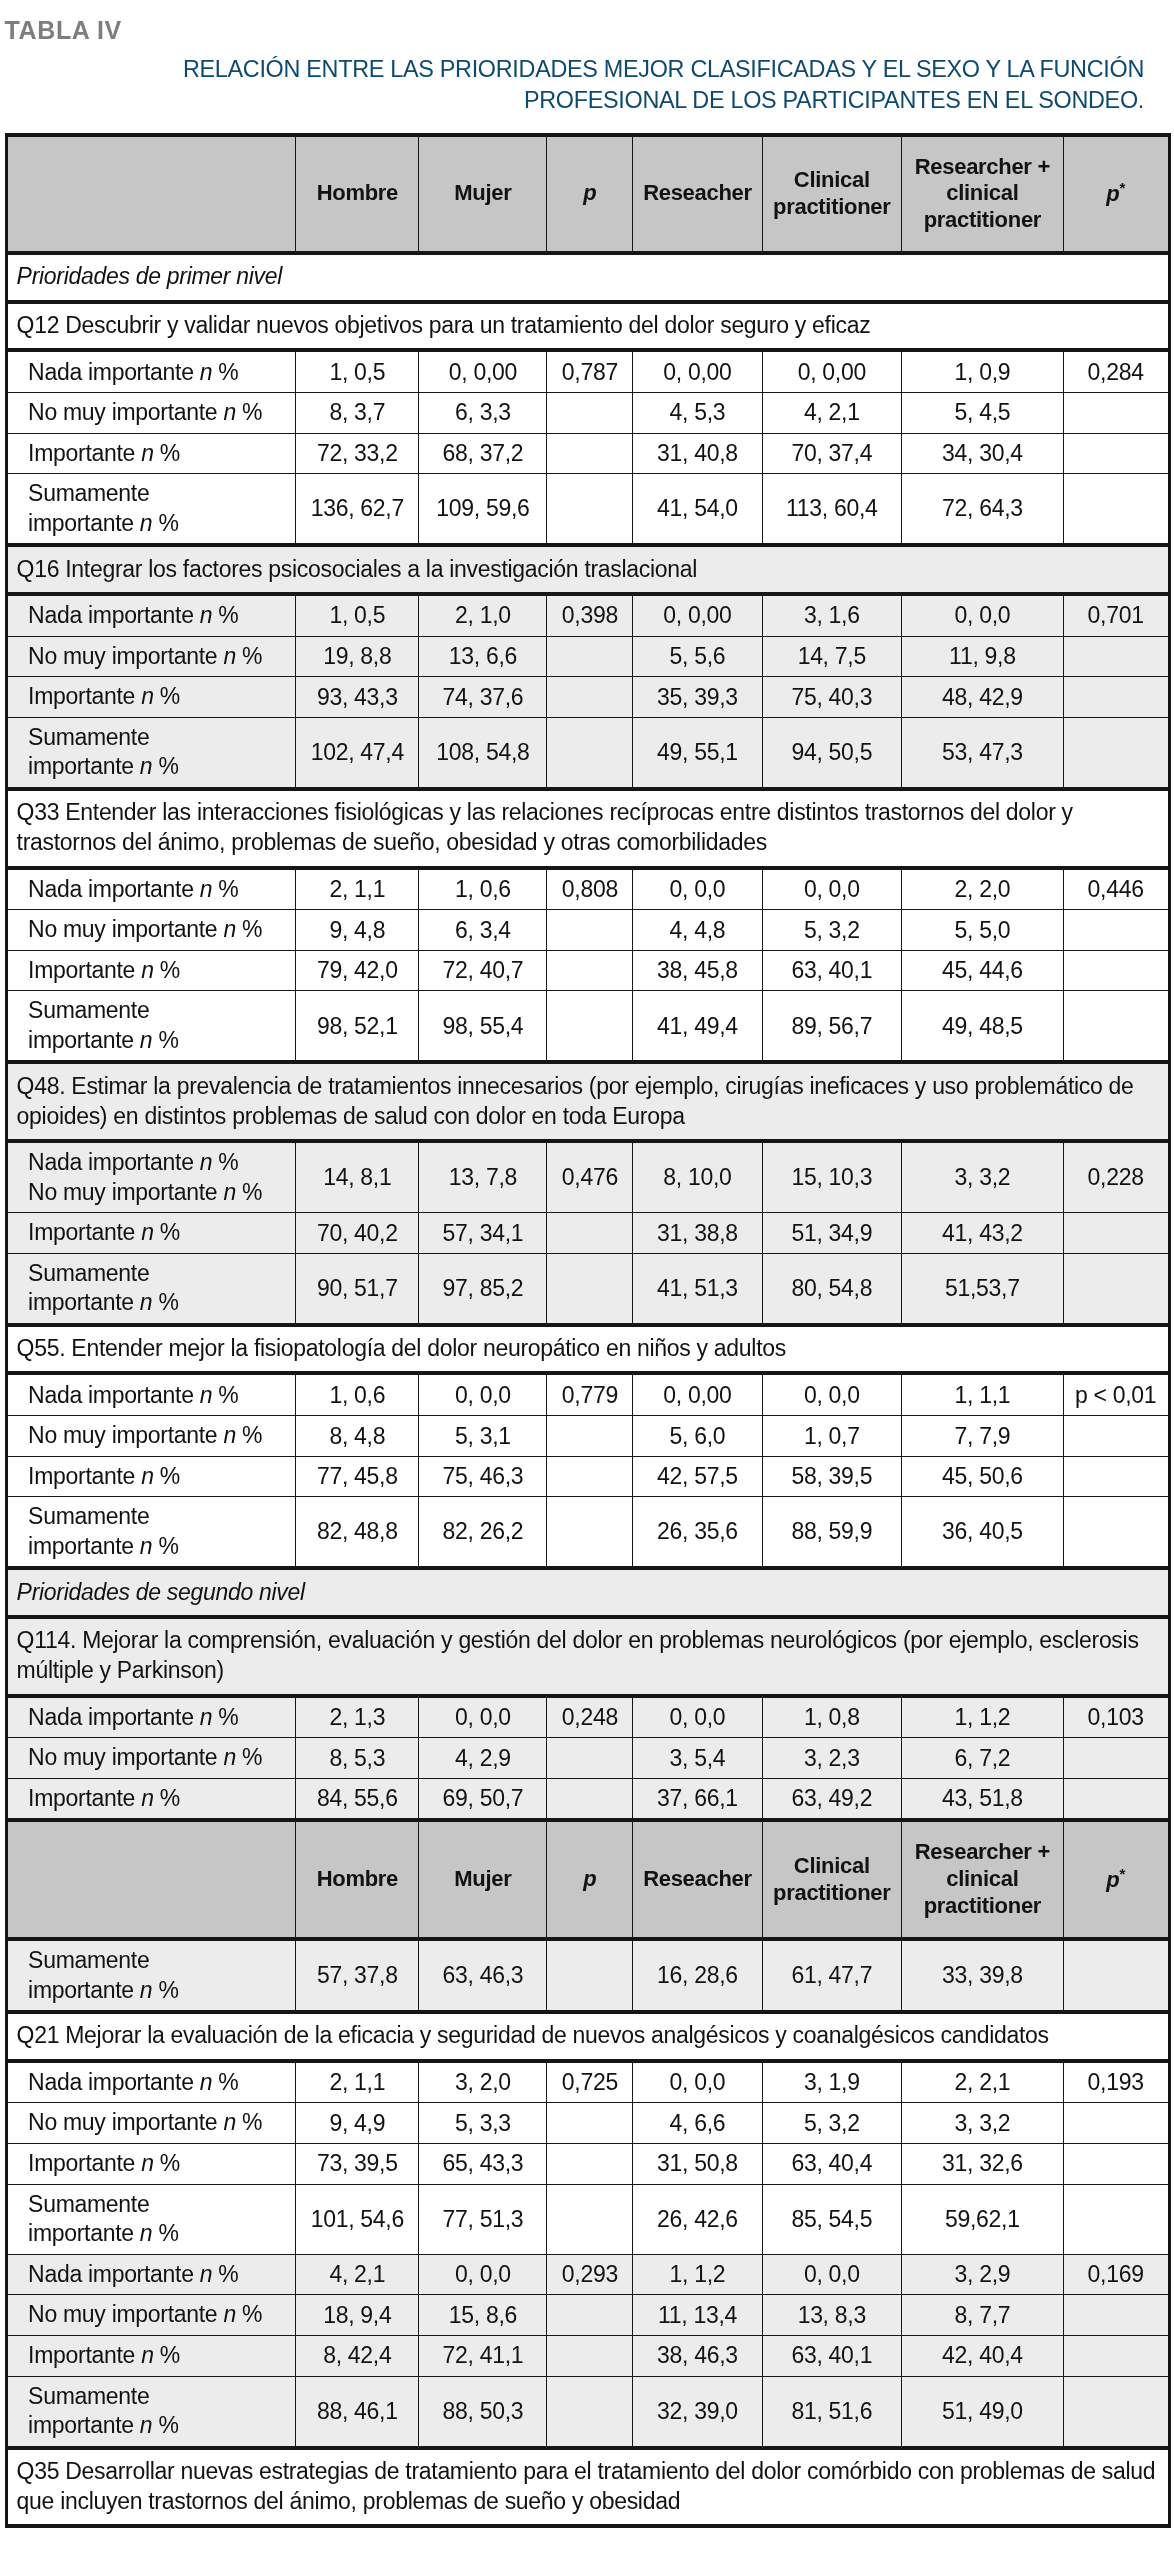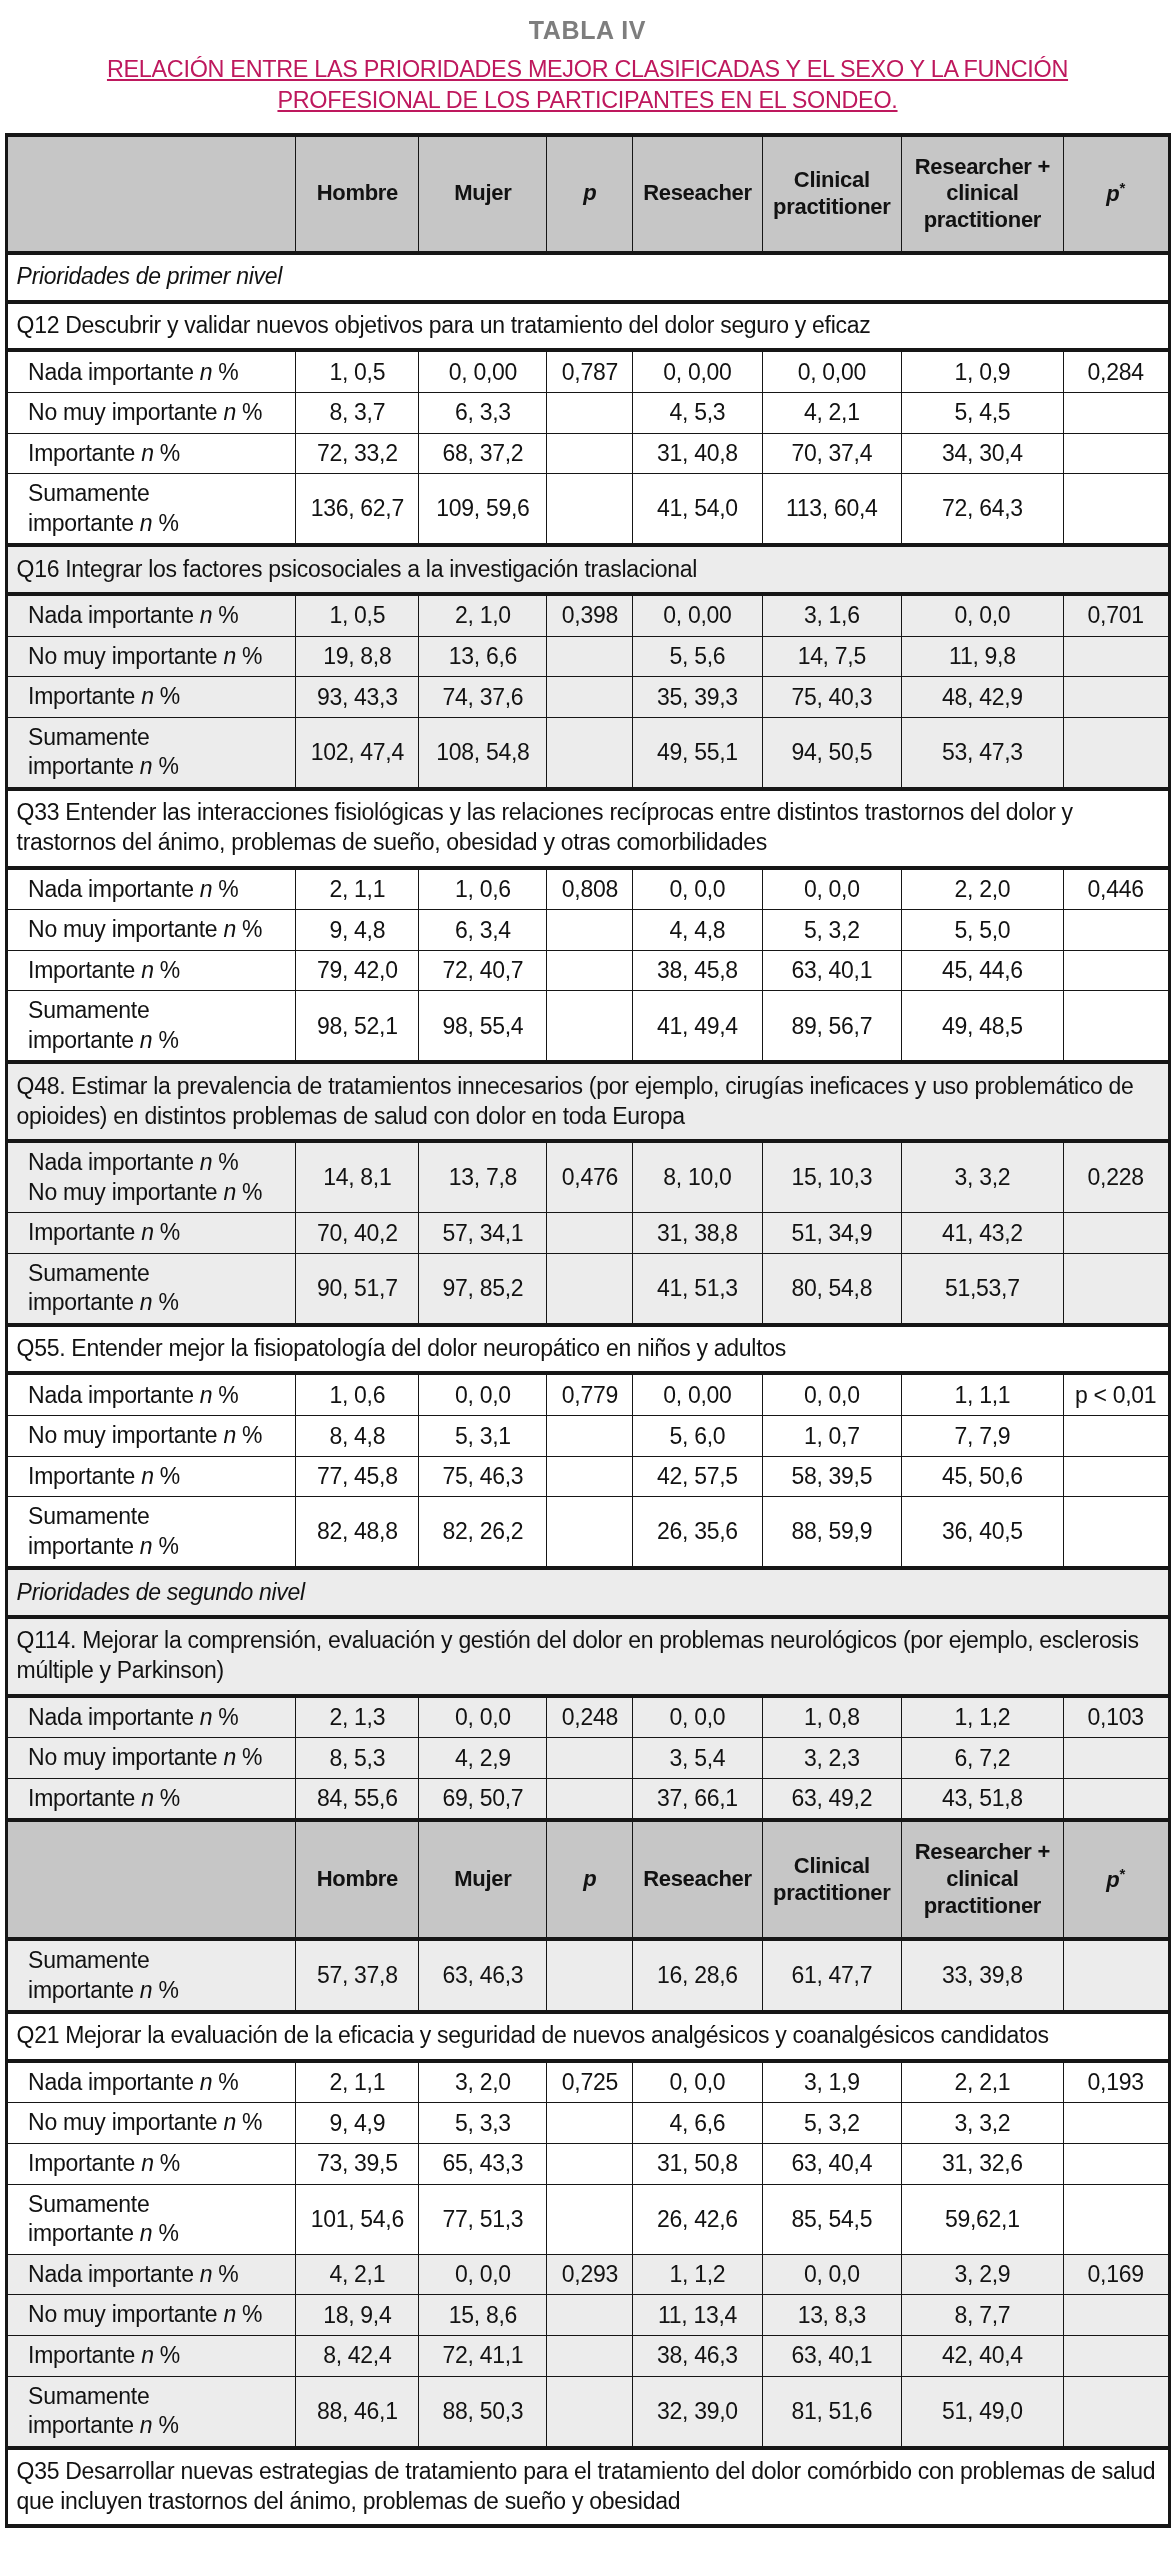--- a/index.html
+++ b/index.html
@@ -1,24 +1,24 @@
 <!DOCTYPE html>
 <html style="font-size:9px"><head>
 <meta charset="utf-8">
 <style>
   html, body { margin:0; padding:0; background:#ffffff; }
   body { width:1175px; font-family:"Liberation Sans", sans-serif; color:#121212; }
   .page { padding:9px 4.6px 23px 4.6px; }
   .title {
-    text-align:center; font-weight:bold; font-size:25px; color:#7e7e7e;
+    text-align:left; font-weight:bold; font-size:25px; color:#7e7e7e;
     letter-spacing:0.6px; margin:6.8px 0 9px 0;
   }
   .subtitle {
-    text-align:center; font-size:23.4px; line-height:1.32; color:#be185d;
-    max-width:1113px; margin:0 auto 17px auto; letter-spacing:-0.3px;text-decoration:underline;
+    text-align:right; font-size:23.4px; line-height:1.32; color:#0c4a6e;
+    max-width:1113px; margin:0 auto 17px auto; letter-spacing:-0.3px;
   }
   table.ptable {
     width:1166px; border-collapse:collapse; table-layout:fixed;
     border:3.4px solid #161616;
   }
   .ptable th, .ptable td { border:1.7px solid #161616; vertical-align:middle; }
   .ptable tr.block td, .ptable tr.block th { border-top-width:4px; border-bottom-width:4px; }
   .ptable th {
     background:#c6c6c6; font-weight:bold; font-size:22px; line-height:1.22;
     padding:17px 3.4px; text-align:center; letter-spacing:-0.3px;

